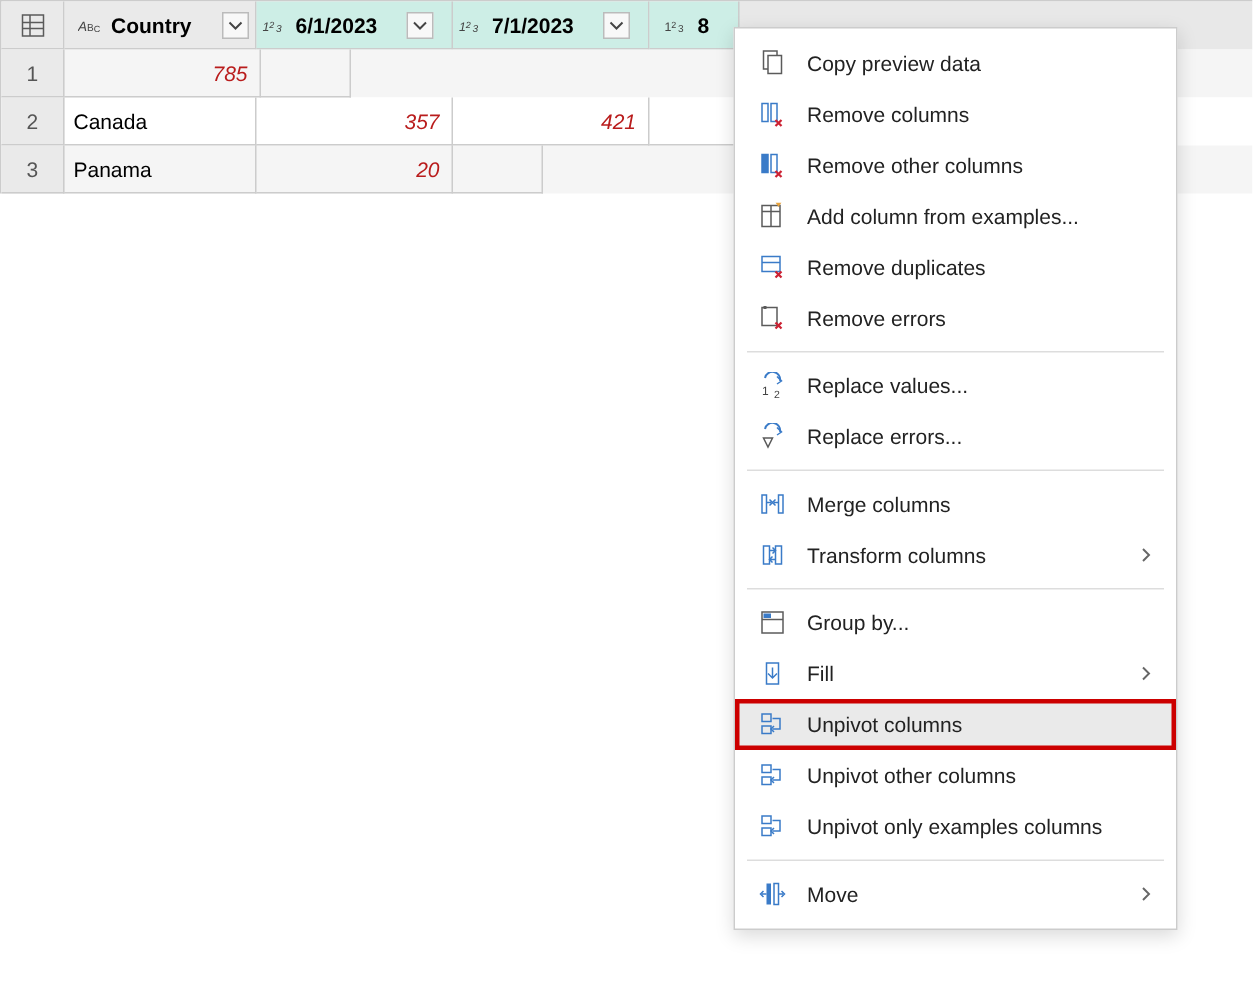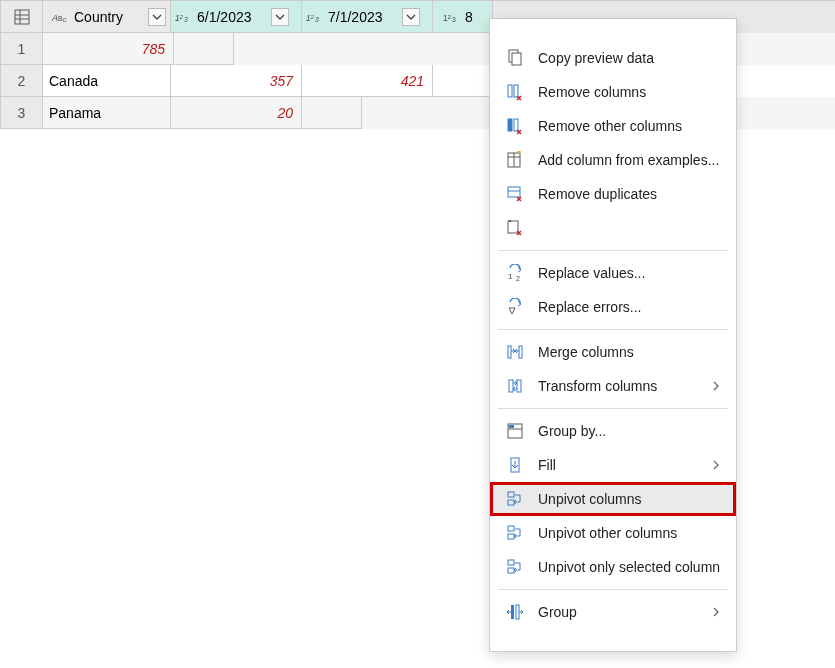--- a/index.html
+++ b/index.html
@@ -16,26 +16,26 @@
     .hdr.selected { background: #cdeee6; }
     .rownum { width: 42px; justify-content: center; color: #555; background: #eaeaea; }
     .corner { width: 42px; justify-content: center; background: #eaeaea; }
     
     .col-country { width: 128px; padding-left: 5px; }
     .col-date { width: 131px; padding-right: 8px; justify-content: flex-end; font-style: italic; }
     .col-date-partial { width: 60px; padding-left: 6px; }
 
     .hdr-inner { display: flex; align-items: center; width: 100%; padding: 0 4px; gap: 4px; }
     .type-icon { flex-shrink: 0; display: flex; align-items: center; }
-    .hdr-label { font-weight: 400; flex: 1; white-space: nowrap; overflow: hidden; }
+    .hdr-label { font-weight: 700; flex: 1; white-space: nowrap; overflow: hidden; }
     .hdr .hdr-label { font-style: normal; }
     .dropdown-btn { width: 18px; height: 18px; border: 1px solid #bbb; background: #f8f8f8; display: flex; align-items: center; justify-content: center; flex-shrink: 0; }
     .country-data { padding-left: 6px; }
 
-    .context-menu { position: absolute; top: 18px; left: 489px; width: 248px; background: #fff; border: 1px solid #ccc; box-shadow: 0 4px 12px rgba(0,0,0,0.15); padding: 22px 0; z-index: 100; }
+    .context-menu { position: absolute; top: 18px; left: 489px; width: 296px; background: #fff; border: 1px solid #ccc; box-shadow: 0 4px 12px rgba(0,0,0,0.15); padding: 6px 0; z-index: 100; }
     .menu-item { display: flex; align-items: center; height: 34px; padding: 0 14px; font-size: 14px; color: #222; cursor: default; gap: 12px; position: relative; }
     .menu-item.highlighted { outline: 3px solid #c00; outline-offset: -3px; background: #eaeaea; }
     .menu-icon { width: 22px; height: 22px; display: flex; align-items: center; justify-content: center; flex-shrink: 0; }
     .menu-label { flex: 1; }
     .menu-sep { height: 1px; background: #ddd; margin: 5px 8px; }
     .submenu-arrow { width: 10px; flex-shrink: 0; color: #666; }
     
     .data-body .cell { font-size: 14px; }
     .data-body .col-date { color: #b91c1c; }
     
@@ -193,20 +193,21 @@
     <span class="menu-label">Remove duplicates</span>
   </div>
   <div class="menu-item">
     <span class="menu-icon">
         <svg width="18" height="18" viewBox="0 0 18 18">
           <rect x="2" y="2" width="10" height="12" fill="none" stroke="#5b5b5b"></rect>
           <rect x="3" y="1" width="2" height="2" fill="#5b5b5b"></rect>
           <path d="M11 12 L15 16 M15 12 L11 16" stroke="#c23" stroke-width="1.5"></path>
         </svg>
       </span>
+    <span class="menu-label">Remove errors</span>
   </div>
   <div class="menu-sep"></div>
   <div class="menu-item">
     <span class="menu-icon">
         <svg width="18" height="18" viewBox="0 0 18 18">
           <path d="M4 4 A5 5 0 0 1 14 6" fill="none" stroke="#3a7bc8" stroke-width="1.3"></path>
           <path d="M12 3 L15 6 L12 8" fill="none" stroke="#3a7bc8"></path>
           <text x="2" y="15" font-size="8" fill="#444">1</text>
           <text x="10" y="17" font-size="7" fill="#444">2</text>
         </svg>
@@ -300,32 +301,32 @@
   </div>
   <div class="menu-item">
     <span class="menu-icon">
         <svg width="18" height="18" viewBox="0 0 18 18">
           <rect x="2" y="2" width="6" height="5" fill="none" stroke="#3a7bc8"></rect>
           <rect x="2" y="10" width="6" height="5" fill="none" stroke="#3a7bc8"></rect>
           <path d="M9 5 L14 5 L14 12 L9 12" fill="none" stroke="#3a7bc8"></path>
           <path d="M10 10 L8 12 L10 14" fill="none" stroke="#3a7bc8"></path>
         </svg>
       </span>
-    <span class="menu-label">Unpivot only selected column</span>
+    <span class="menu-label">Unpivot only examples columns</span>
   </div>
   <div class="menu-sep"></div>
   <div class="menu-item">
     <span class="menu-icon">
         <svg width="18" height="18" viewBox="0 0 18 18">
           <rect x="5" y="2" width="3" height="14" fill="#3a7bc8"></rect>
           <rect x="10" y="2" width="3" height="14" fill="none" stroke="#3a7bc8"></rect>
           <path d="M2 9 L5 9 M3 7 L1 9 L3 11" fill="none" stroke="#3a7bc8"></path>
           <path d="M13 9 L16 9 M15 7 L17 9 L15 11" fill="none" stroke="#3a7bc8"></path>
         </svg>
       </span>
-    <span class="menu-label">Group</span>
+    <span class="menu-label">Move</span>
     <span class="submenu-arrow">
         <svg width="8" height="12" viewBox="0 0 8 12">
           <path d="M2 2 L6 6 L2 10" fill="none" stroke="#666" stroke-width="1.3"></path>
         </svg>
       </span>
   </div>
 </div>
 
 </body></html>

